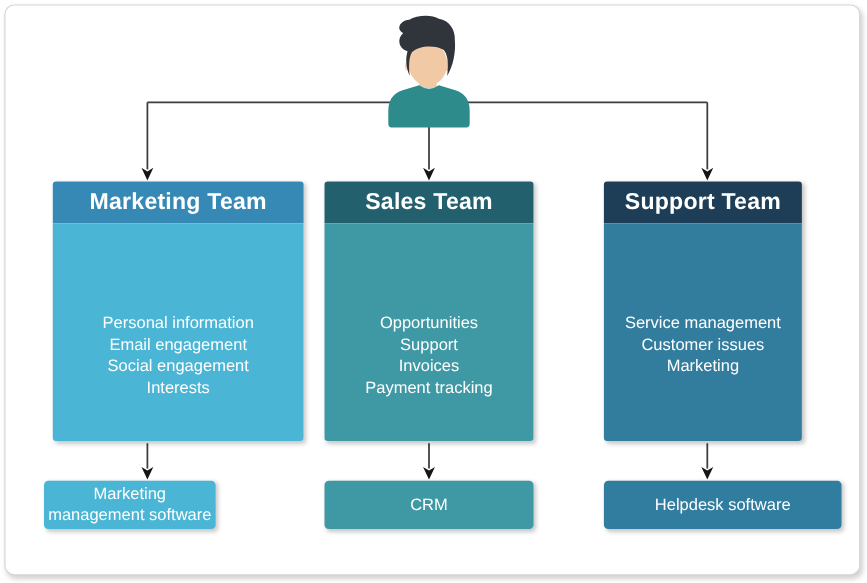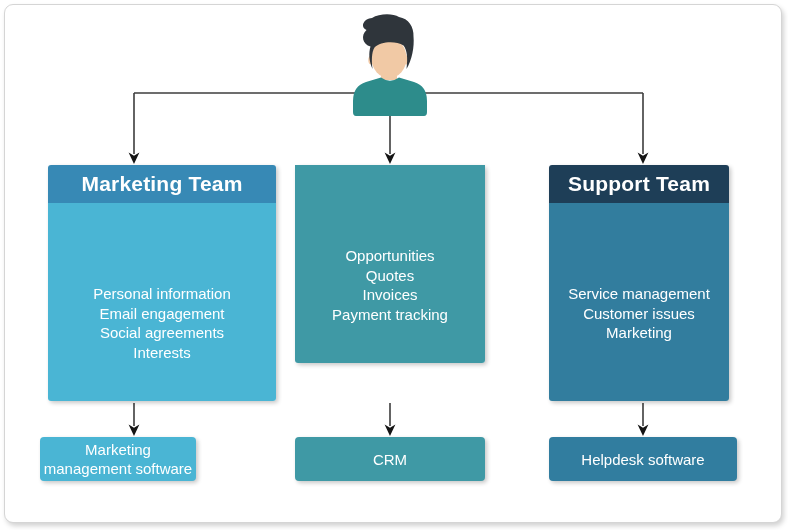--- a/index.html
+++ b/index.html
@@ -28,21 +28,21 @@
     border-radius:0 0 3px 3px;
   }
   .software{
     position:absolute;top:437px;height:44px;z-index:3;
     display:flex;align-items:center;justify-content:center;text-align:center;
     color:#ffffff;font-size:15px;line-height:19px;border-radius:4px;
     box-shadow:2px 2px 4px rgba(0,0,0,0.22);
   }
   .sw-0{left:40px;width:156px;}
   .sw-1{left:295px;width:190px;}
-  .sw-2{left:549px;width:188px;}
+  .sw-2{left:549px;width:216px;}
 </style>
 </head>
 <body>
 
 <div class="card"></div>
 
 <svg class="connectors" width="788" height="530" viewBox="0 0 788 530">
 
   <g fill="none" stroke-width="1.6">
     <line x1="134" y1="93" x2="643" y2="93" stroke="#3d3d3d"></line>
@@ -71,29 +71,30 @@
     <path d="M 356 116 Q 353 116 353 112 L 353 101 Q 353 86 366 82 L 381 77.5 Q 390 84 399 77.5 L 414 82 Q 427 86 427 101 L 427 112 Q 427 116 424 116 Z" fill="#2d8c8b"></path>
     <path d="M 372.5 69 C 369 61 368.5 53 370.5 46.5 C 362.5 44.5 360.5 35.5 366.5 30 C 359.5 26.5 364 18.5 372 18 C 379 13.5 392.5 13 399 17 C 408.5 18.5 414 27 413.5 36.5 C 414.5 47 412 60 406.5 69 C 408 57.5 407 50 403.5 45.5 C 395.5 40.5 380.5 41.5 374.5 47.5 C 371.5 52.5 371.5 60.5 372.5 69 Z" fill="#2f353b"></path>
   </g>
 </svg>
 
 <div class="team team-0">
   <div class="team-header" style="background-color: rgb(55, 137, 181);">Marketing Team</div>
   <div class="team-body" style="background-color: rgb(74, 181, 212);">
     <div>Personal information</div>
     <div>Email engagement</div>
-    <div>Social agreements</div>
+    <div>Social engagement</div>
     <div>Interests</div>
   </div>
 </div>
 
 <div class="team team-1">
+  <div class="team-header" style="background-color: rgb(35, 96, 110);">Sales Team</div>
   <div class="team-body" style="background-color: rgb(63, 153, 165);">
     <div>Opportunities</div>
-    <div>Quotes</div>
+    <div>Support</div>
     <div>Invoices</div>
     <div>Payment tracking</div>
   </div>
 </div>
 
 <div class="team team-2">
   <div class="team-header" style="background-color: rgb(30, 62, 87);">Support Team</div>
   <div class="team-body" style="background-color: rgb(50, 125, 158);">
     <div>Service management</div>
     <div>Customer issues</div>

